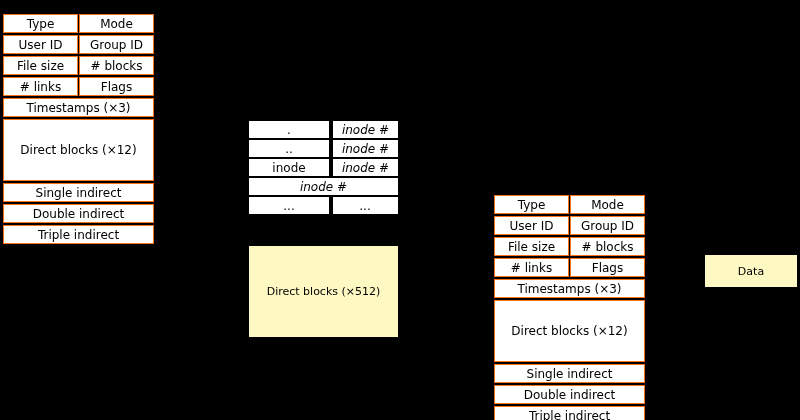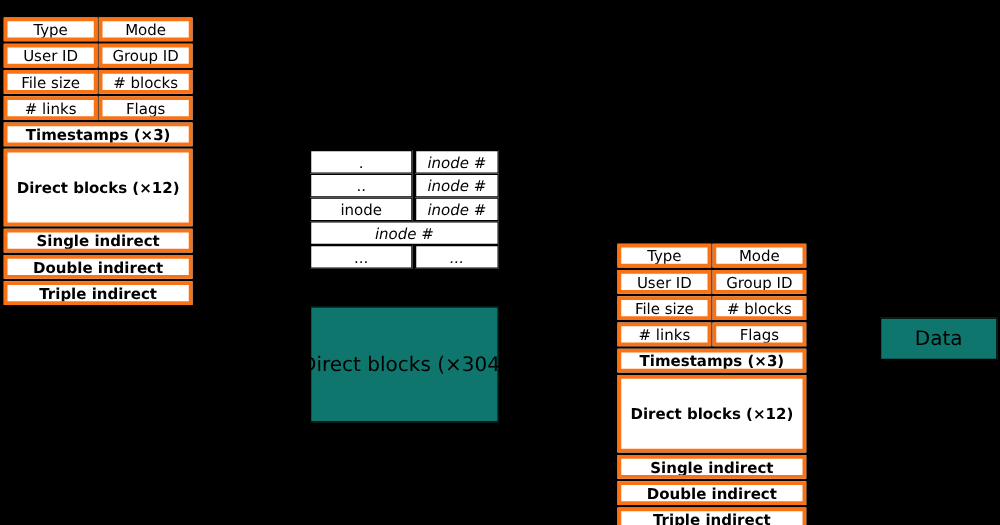--- a/index.html
+++ b/index.html
@@ -33,34 +33,34 @@
     display: flex;
     width: 100%;
     box-sizing: border-box;
     margin-bottom: 2px;
   }
   .row:last-child { margin-bottom: 0; }
 
   .cell {
     background: #ffffff;
     color: #000000;
-    border: 3px solid #f97316;
+    border: 1px solid #f97316;
     box-sizing: border-box;
     display: flex;
     align-items: center;
     justify-content: center;
     font-size: 12px;
     line-height: 1;
     height: 19px;
     flex: 1 1 50%;
     white-space: nowrap;
     overflow: hidden;
   }
   .cell.half-left  { margin-right: 1px; }
-  .cell.full       { flex: 1 1 100%; font-weight: bold; }
+  .cell.full       { flex: 1 1 100%; }
   .cell.tall       { height: 62px; }
 
   
   .dirtable {
     position: absolute;
     box-sizing: border-box;
   }
   .dirtable .row { margin-bottom: 0px; }
   .dircell {
     background: #ffffff;
@@ -75,28 +75,28 @@
     height: 19px;
     white-space: nowrap;
     overflow: hidden;
   }
   .dircell.name  { flex: 0 0 82px; margin-right: 2px; }
   .dircell.inode { flex: 1 1 auto; font-style: italic; text-align: center; }
 
   
   .plainbox {
     position: absolute;
-    background: #0f766e;
+    background: #fef9c3;
     color: #000000;
     border: 1px solid #000000;
     box-sizing: border-box;
     display: flex;
     align-items: center;
     justify-content: center;
-    font-size: 16px;
+    font-size: 11px;
     line-height: 1;
     white-space: nowrap;
   }
 
   
   #inode-left     { left: 3px;   top: 14px;  width: 151px; }
   #dir-entries    { left: 248px; top: 120px; width: 151px; }
   #dir-datablock  { left: 248px; top: 245px; width: 151px; height: 93px; }
   #inode-right    { left: 494px; top: 195px; width: 151px; }
   #file-data      { left: 704px; top: 254px; width: 94px;  height: 34px; }
@@ -171,21 +171,21 @@
       <div class="dircell inode">inode #</div>
     </div>
 
     <div class="row">
       <div class="dircell name">...</div>
       <div class="dircell inode">...</div>
     </div>
 
   </div>
 
-  <div class="plainbox" id="dir-datablock">Direct blocks (×304)</div>
+  <div class="plainbox" id="dir-datablock">Direct blocks (×512)</div>
 
   <div class="struct" id="inode-right">
 
     <div class="row">
       <div class="cell half-left">Type</div>
       <div class="cell">Mode</div>
     </div>
 
     <div class="row">
       <div class="cell half-left">User ID</div>

